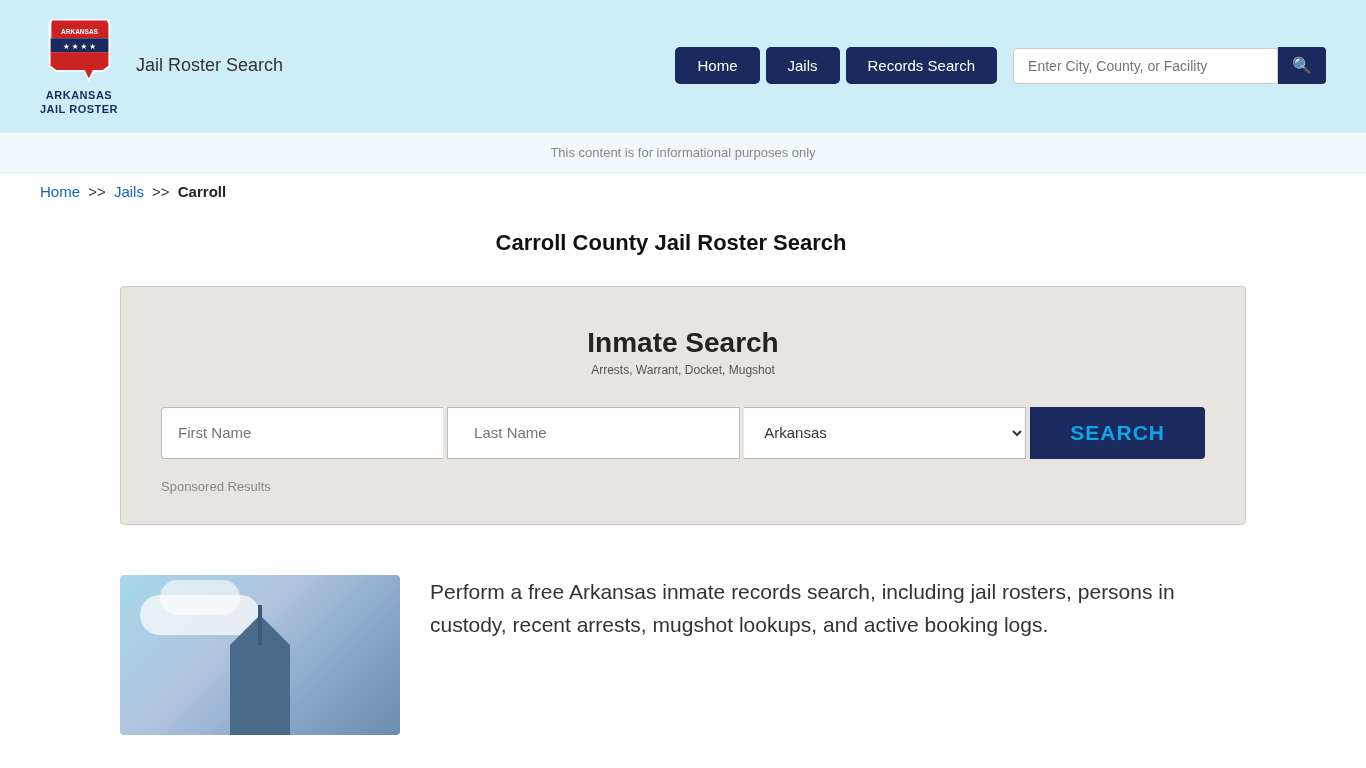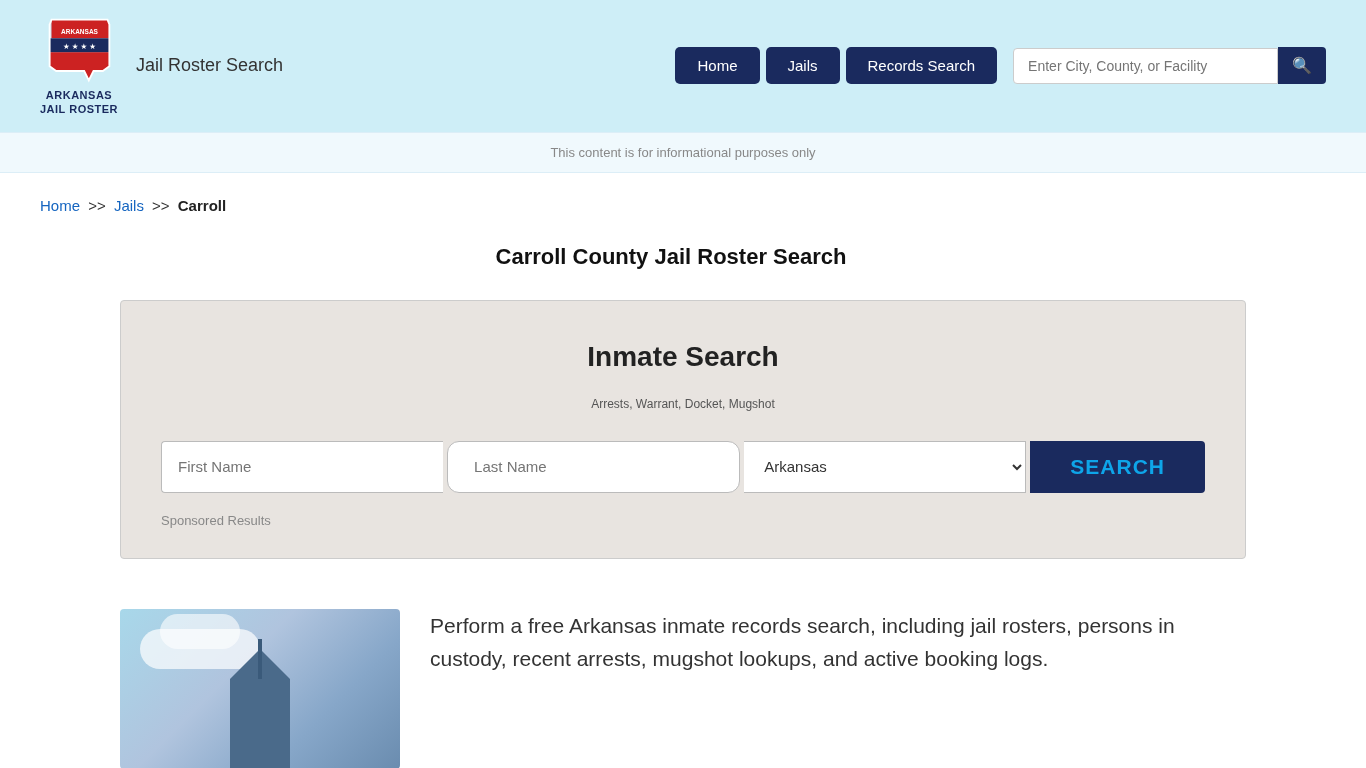--- a/index.html
+++ b/index.html
@@ -87,21 +87,21 @@
       text-align: center;
       padding: 12px;
       font-size: 13px;
       color: #888;
       border-top: 1px solid #dceef7;
       border-bottom: 1px solid #dceef7;
     }
 
     
     .breadcrumb {
-      padding: 24px 40px 10px 40px;
+      padding: 10px 40px 10px 40px;
       font-size: 15px;
       color: #333;
     }
     .breadcrumb a {
       color: #1565c0;
       text-decoration: none;
     }
     .breadcrumb .sep {
       color: #333;
       margin: 0 4px;
@@ -126,21 +126,21 @@
       border: 1px solid #ccc;
       border-radius: 4px;
       margin: 20px 120px;
       padding: 40px 40px 30px 40px;
     }
     .search-box-title {
       text-align: center;
       font-size: 28px;
       font-weight: bold;
       color: #222;
-      margin-bottom: 24px;
+      margin-bottom: 4px;
     }
     .search-box-subtitle {
       text-align: center;
       font-size: 12px;
       color: #555;
       margin-bottom: 30px;
     }
     .search-fields {
       display: flex;
       gap: 4px;
@@ -153,21 +153,21 @@
       border: 1px solid #bbb;
       outline: none;
       color: #999;
       background: #fff;
     }
     .search-fields input[type="text"]:first-child {
       border-radius: 4px 0 0 4px;
       border-right: none;
     }
     .search-fields input[type="text"]:nth-child(2) {
-      border-radius: 12px;
+      border-radius: 0;
       padding-left: 26px;
     }
     .search-fields select {
       flex: 1;
       padding: 14px 16px;
       font-size: 15px;
       border: 1px solid #bbb;
       outline: none;
       color: #333;
       background: #fff;

